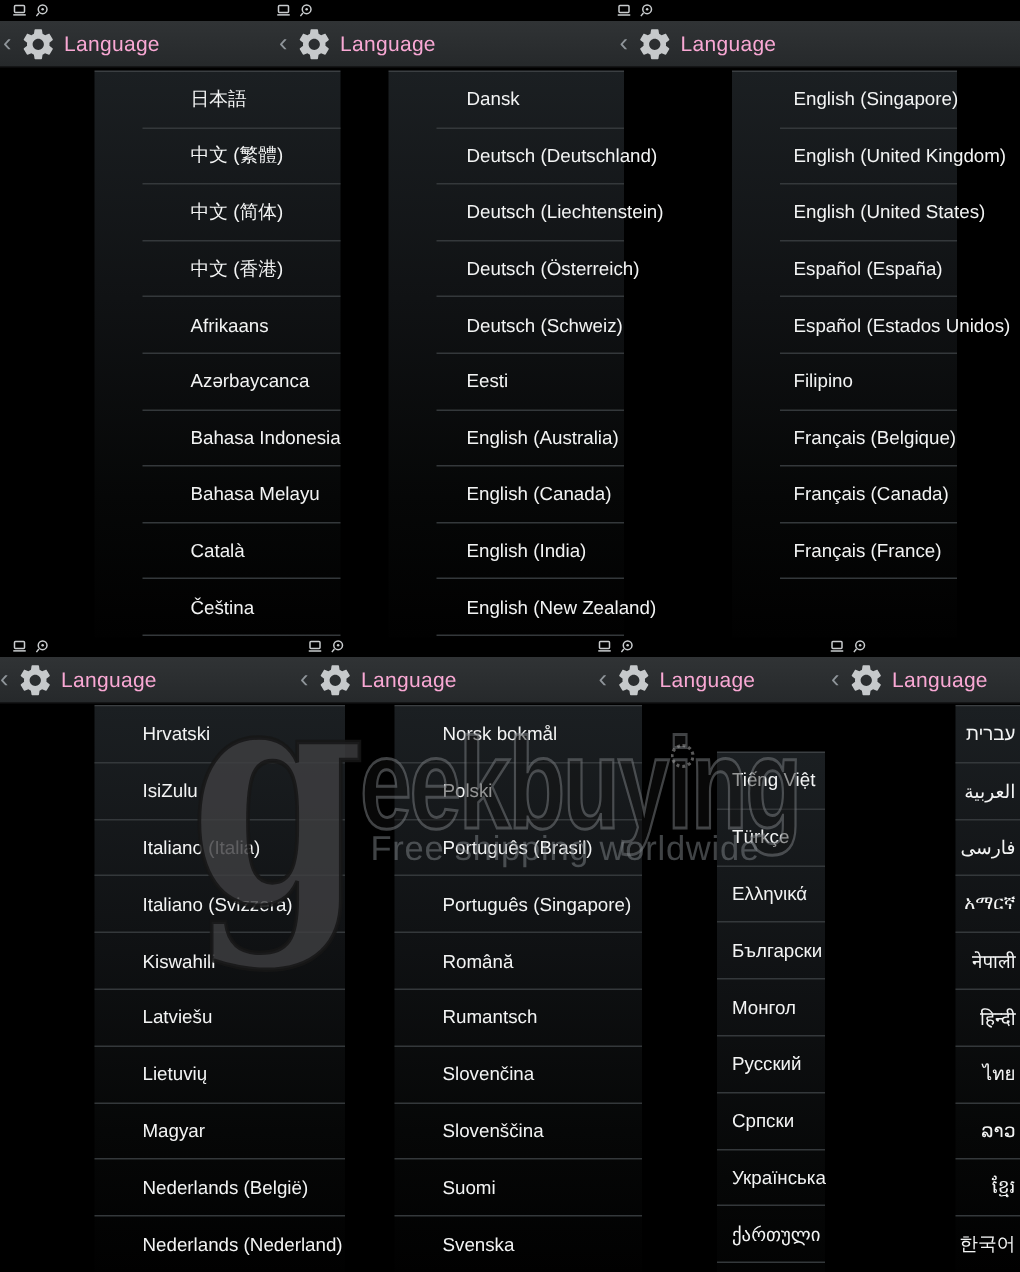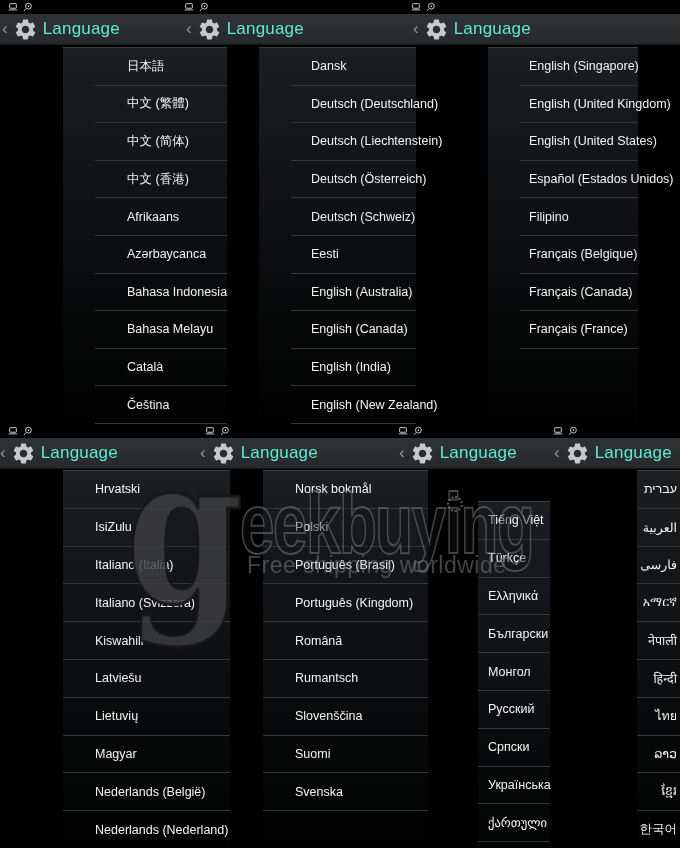--- a/index.html
+++ b/index.html
@@ -18,21 +18,21 @@
   .sb1{left:8px;} .sb2{left:184px;} .sb3{left:411px;}
   .sb4{left:8px;} .sb5{left:205px;} .sb6{left:398px;} .sb7{left:553px;}
 
   
   .hdr{position:absolute;height:30px;display:flex;align-items:center;gap:5px;z-index:5;}
   .hdr.rt{top:14px;} .hdr.rb{top:438px;}
   .h1{left:2px;} .h2{left:186px;} .h3{left:413px;}
   .h4{left:0px;} .h5{left:200px;} .h6{left:399px;} .h7{left:554px;}
   .chev{font-size:17px;color:#8f959a;line-height:1;margin-top:-2px;}
   .gear-svg{width:25px;height:25px;color:#c6c9cb;display:block;}
-  .title{font-size:17px;color:#5eead4;letter-spacing:.2px;white-space:nowrap;}
+  .title{font-size:14px;color:#f9a8d4;letter-spacing:.2px;white-space:nowrap;}
 
   
   .list{position:absolute;border-top:1px solid #3b3f42;
         background:linear-gradient(180deg,#1b1f22 0%,#101214 40%,#060707 75%,#010101 100%);}
   .l1{left:63px;top:47px;width:164px;height:377px;}
   .l2{left:259px;top:47px;width:157px;height:377px;}
   .l3{left:488px;top:47px;width:150px;height:377px;}
   .l4{left:63px;top:470px;width:167px;height:378px;}
   .l5{left:263px;top:470px;width:165px;height:378px;}
   .l6{left:478px;top:470px;width:72px;height:378px;margin-top:31px;}
@@ -261,20 +261,23 @@
       <div class="item">
         <span class="item-label">English (Singapore)</span>
       </div>
       <div class="item">
         <span class="item-label">English (United Kingdom)</span>
       </div>
       <div class="item">
         <span class="item-label">English (United States)</span>
       </div>
       <div class="item">
+        <span class="item-label">Español (España)</span>
+      </div>
+      <div class="item">
         <span class="item-label">Español (Estados Unidos)</span>
       </div>
       <div class="item">
         <span class="item-label">Filipino</span>
       </div>
       <div class="item">
         <span class="item-label">Français (Belgique)</span>
       </div>
       <div class="item">
         <span class="item-label">Français (Canada)</span>
@@ -319,27 +322,30 @@
       <div class="item">
         <span class="item-label">Norsk bokmål</span>
       </div>
       <div class="item">
         <span class="item-label">Polski</span>
       </div>
       <div class="item">
         <span class="item-label">Português (Brasil)</span>
       </div>
       <div class="item">
-        <span class="item-label">Português (Kingdom)</span>
+        <span class="item-label">Português (Singapore)</span>
       </div>
       <div class="item">
         <span class="item-label">Română</span>
       </div>
       <div class="item">
         <span class="item-label">Rumantsch</span>
+      </div>
+      <div class="item">
+        <span class="item-label">Slovenčina</span>
       </div>
       <div class="item">
         <span class="item-label">Slovenščina</span>
       </div>
       <div class="item">
         <span class="item-label">Suomi</span>
       </div>
       <div class="item">
         <span class="item-label">Svenska</span>
       </div>

